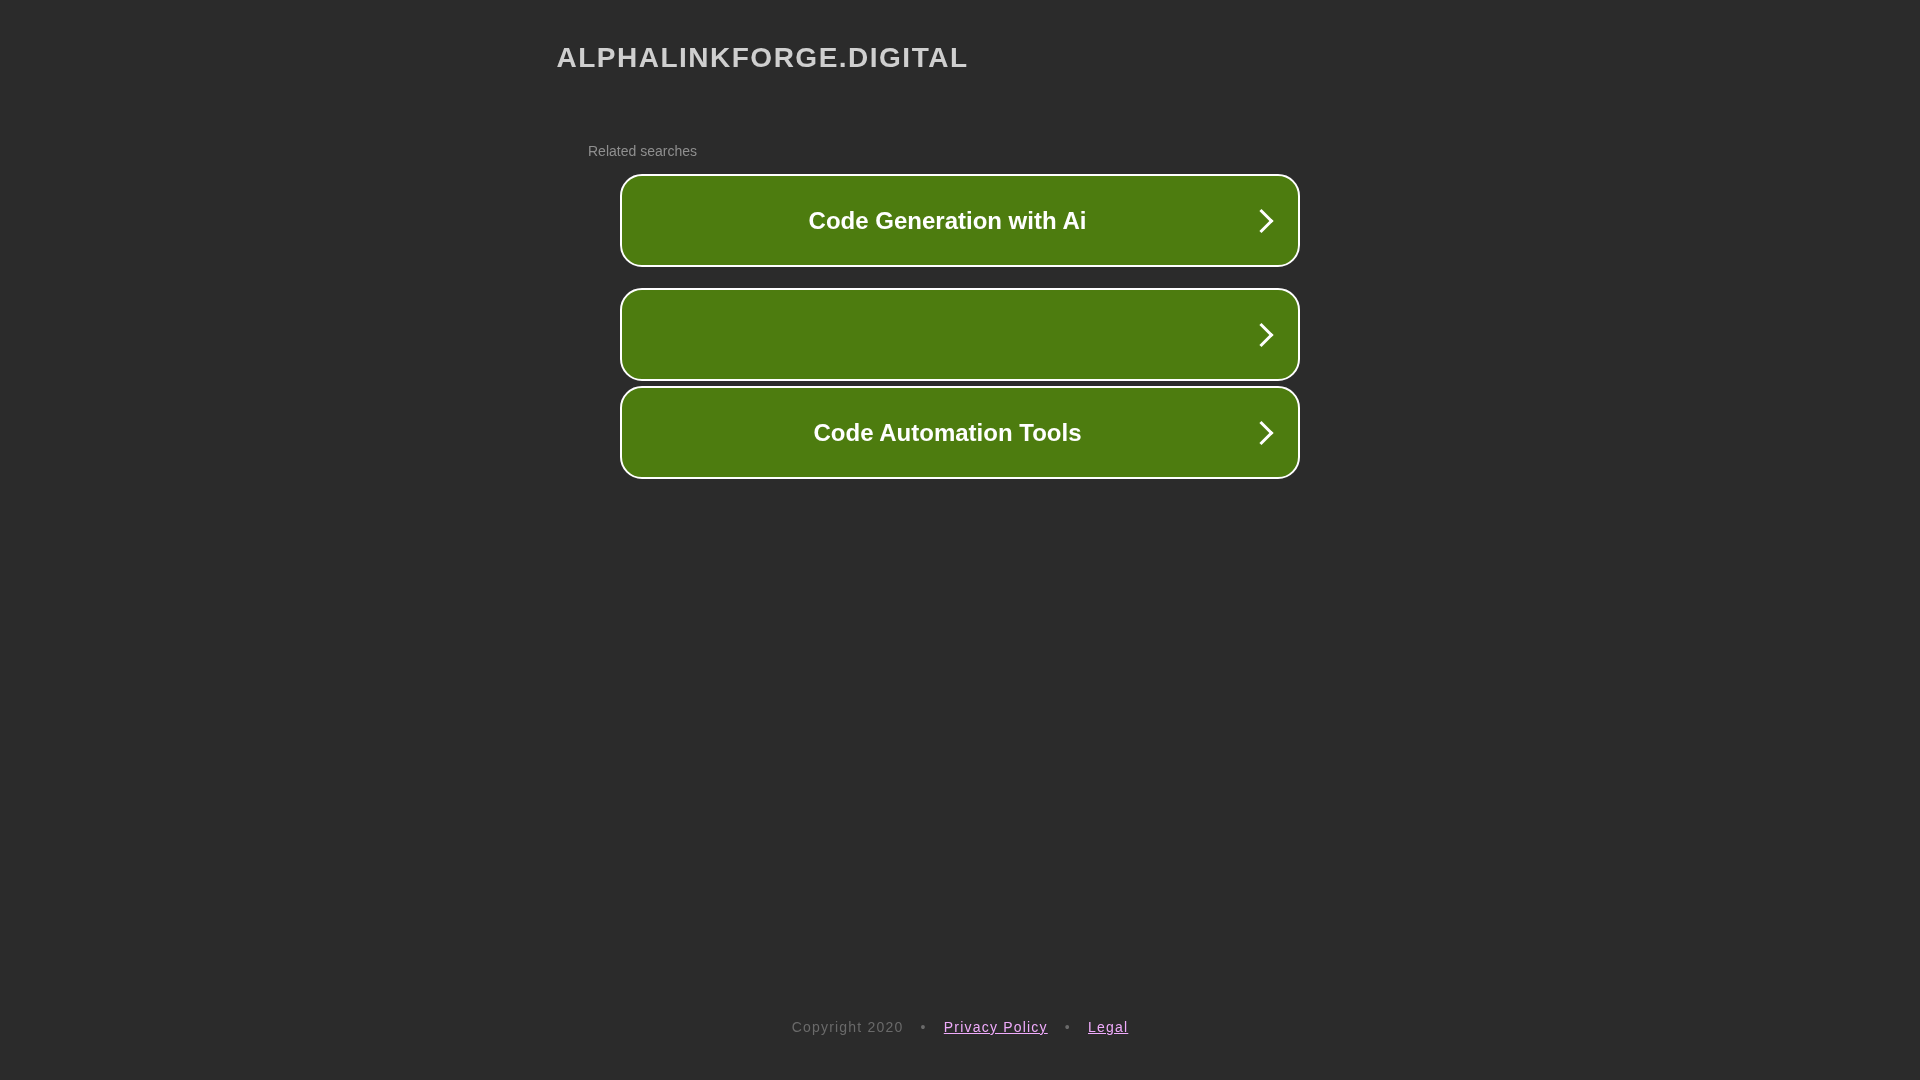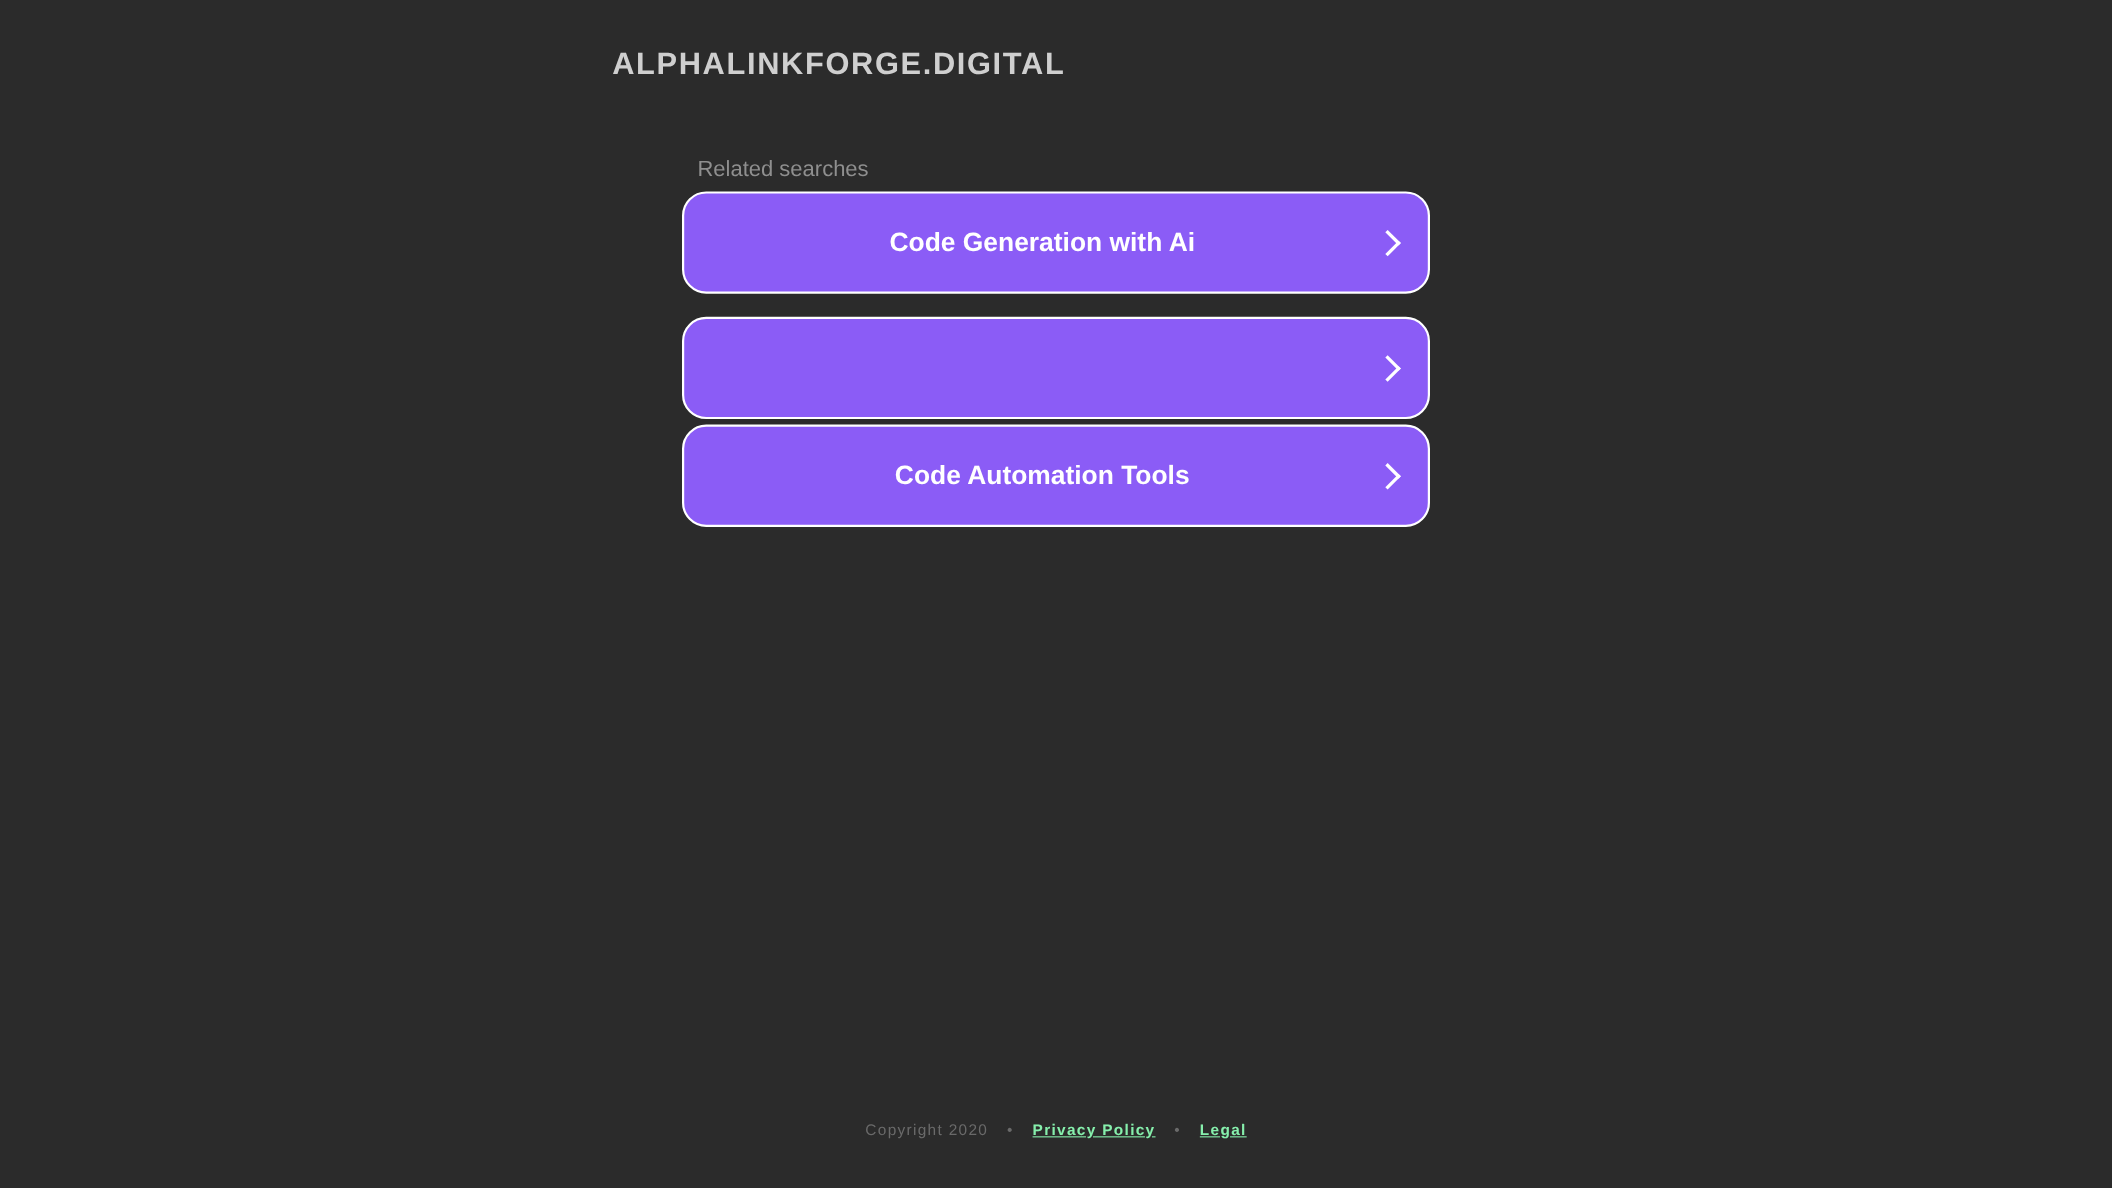--- a/index.html
+++ b/index.html
@@ -1,23 +1,23 @@
 <!DOCTYPE html>
 <html><head>
 <meta charset="utf-8">
 <style>
   html, body { margin:0; padding:0; }
   body { width:1920px; height:1080px; background:#2b2b2b; font-family:"Liberation Sans", sans-serif; position:relative; overflow:hidden; }
   .title { position:absolute; top:42px; left:0; width:1525px; text-align:center; color:#cfcfcf; font-size:28px; font-weight:bold; letter-spacing:1.5px; }
-  .related { position:absolute; top:143px; left:634px; color:#8f8f8f; font-size:20px; }
-  .box { position:absolute; left:620px; width:676px; height:89px; background:#8b5cf6; border:2px solid #ffffff; border-radius:22px; display:flex; align-items:center; justify-content:center; cursor:pointer; }
+  .related { position:absolute; top:143px; left:588px; color:#8f8f8f; font-size:14px; }
+  .box { position:absolute; left:620px; width:676px; height:89px; background:#4d7c0f; border:2px solid #ffffff; border-radius:22px; display:flex; align-items:center; justify-content:center; cursor:pointer; }
   .box .lbl { color:#ffffff; font-size:24px; font-weight:bold; margin-left:-25px; }
   .box .chev { position:absolute; right:28px; top:50%; width:14px; height:14px; border-right:3px solid #fff; border-top:3px solid #fff; transform:translateY(-50%) rotate(45deg); margin-top:0; }
   .footer { position:absolute; top:1019px; left:0; width:1920px; text-align:center; color:#6a6a6a; font-size:14px; letter-spacing:1.2px; }
-  .footer a { color:#86efac; text-decoration:underline;font-weight:bold; }
+  .footer a { color:#f0abfc; text-decoration:underline; }
   .dot { margin:0 12px; }
 </style>
 </head>
 <body>
 
 <div class="title">ALPHALINKFORGE.DIGITAL</div>
 
 <div class="related">Related searches</div>
 
 <div class="box" style="top:174px;">

